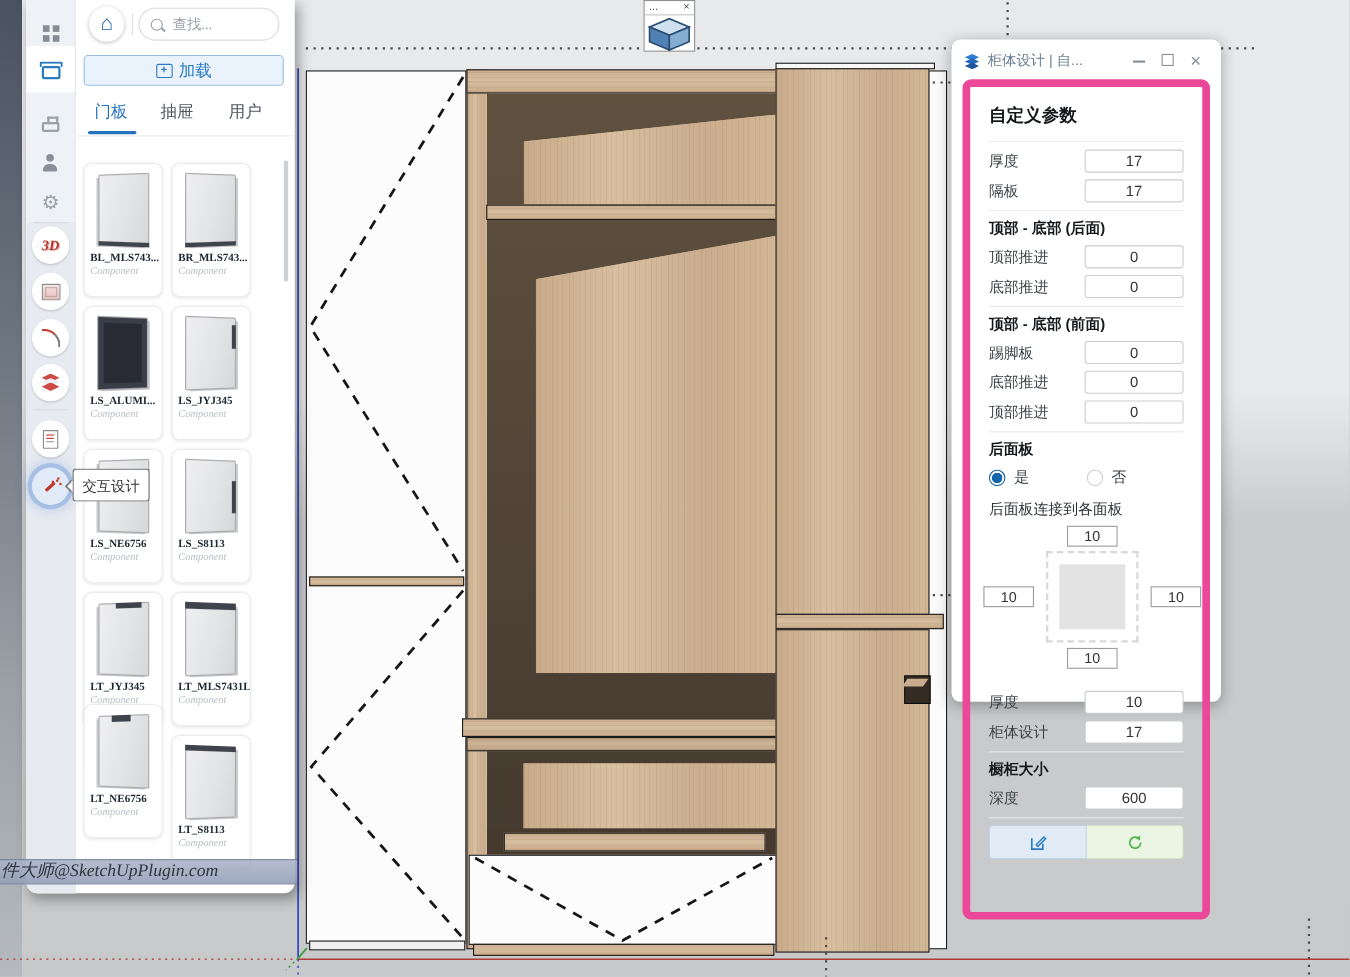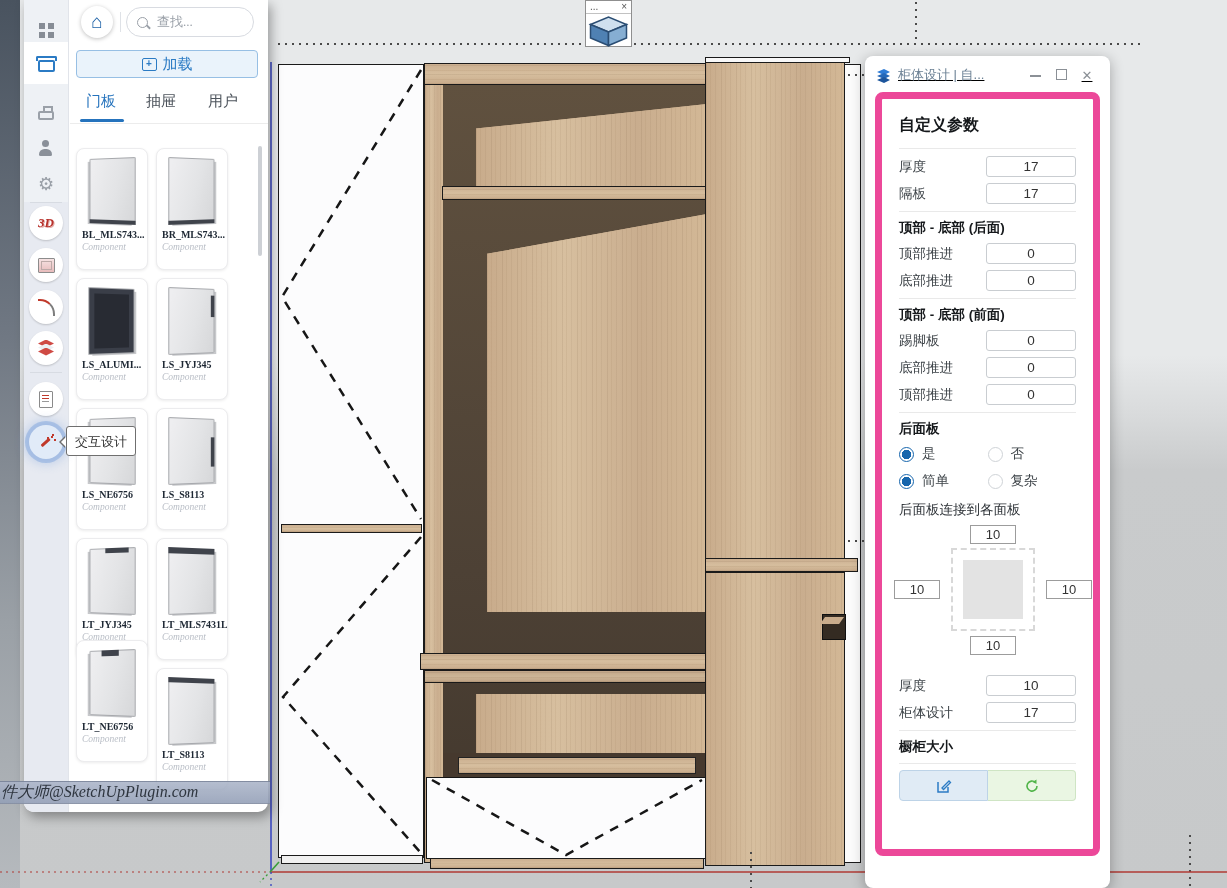--- a/index.html
+++ b/index.html
@@ -100,22 +100,22 @@
     transform:perspective(240px) rotateY(16deg);box-shadow:3px 2px 0 -1px #c7c8cb;}
   .thumb.mirror{transform:perspective(240px) rotateY(-16deg);box-shadow:-3px 2px 0 -1px #c7c8cb;}
   .thumb.dark-door{background:#282b33;box-shadow:inset 0 0 0 5px #3a3e48, 3px 2px 0 -1px #c7c8cb;}
   .acc{position:absolute;background:#3f434b;}
   #lscroll{position:absolute;left:234px;top:146px;width:4px;height:110px;background:#cdd0d5;border-radius:2px;}
   #tooltip{position:absolute;left:42px;top:426px;width:70px;height:30px;background:#fff;border:1.5px solid #6f6f6f;
     border-radius:3px;z-index:60;font-size:13px;color:#333;text-align:center;line-height:29px;box-sizing:border-box;}
   #tooltip::before{content:'';position:absolute;left:-8px;top:9px;border:6px solid transparent;border-right-color:#6f6f6f;border-left:none;}
   #tooltip::after{content:'';position:absolute;left:-6px;top:10px;border:5px solid transparent;border-right-color:#fff;border-left:none;}
   
-  #rpanel{left:865px;top:56px;width:245px;height:832px;background:#fff;border-radius:8px;z-index:30;
-    box-shadow:0 3px 14px rgba(0,0,0,.30);box-sizing:border-box;text-decoration:underline;}
+  #rpanel{left:865px;top:36px;width:245px;height:602px;background:#fff;border-radius:8px;z-index:30;
+    box-shadow:0 3px 14px rgba(0,0,0,.30);box-sizing:border-box;}
   #rtitle{height:30px;display:flex;align-items:center;padding:4px 10px 0 10px;}
   #rtitle .wtitle{font-size:13px;color:#6b8094;margin-left:6px;flex:1;white-space:nowrap;overflow:hidden;}
   .winbtn{color:#8b9096;font-size:13px;width:26px;text-align:center;cursor:pointer;}
   .winbtn .sq{display:inline-block;width:9px;height:9px;border:1.5px solid #8b9096;}
   .winbtn .mn{display:inline-block;width:11px;height:1.5px;background:#8b9096;vertical-align:middle;}
   #rcard{position:absolute;left:10px;top:36px;width:225px;height:764px;border:7px solid #ec4899;border-radius:8px;
     box-sizing:border-box;padding:10px 17px 8px 17px;overflow:hidden;}
   #rcard h1{font-size:16px;color:#15181b;margin:6px 0 12px 0;}
   .hr{height:1px;background:#e9e9e9;margin:5px 0;}
   .prow{display:flex;align-items:center;height:25px;margin:2px 0;}
@@ -409,30 +409,20 @@
     <div class="rrow">
       <span class="opt">
         <span class="radio sel"></span>
         <span class="rlabel">是</span>
       </span>
       <span class="opt">
         <span class="radio"></span>
         <span class="rlabel">否</span>
       </span>
     </div>
-    <div class="rrow">
-      <span class="opt">
-        <span class="radio sel"></span>
-        <span class="rlabel">简单</span>
-      </span>
-      <span class="opt">
-        <span class="radio"></span>
-        <span class="rlabel">复杂</span>
-      </span>
-    </div>
     <div class="plain">后面板连接到各面板</div>
 
     <div id="diagram">
       <input class="dinput" style="left: 71px; top: 2px;" value="10">
       <div id="dsq"></div>
       <div id="dsq-in"></div>
       <input class="dinput" style="left: -5px; top: 57px;" value="10">
       <input class="dinput" style="left: 147px; top: 57px;" value="10">
       <input class="dinput" style="left: 71px; top: 113px;" value="10">
     </div>
@@ -441,20 +431,24 @@
       <span class="plabel">厚度</span>
       <input value="10" style="">
     </div>
     <div class="prow">
       <span class="plabel">柜体设计</span>
       <input value="17" style="">
     </div>
 
     <div class="hr"></div>
     <div class="sect">橱柜大小</div>
+    <div class="prow">
+      <span class="plabel">深度</span>
+      <input value="600" style="">
+    </div>
 
     <div class="hr"></div>
     <div id="btnrow">
       <div id="btn-edit">
         <svg width="16" height="16" viewBox="0 0 16 16">
           <path d="M2 4 L2 14 L12 14 L12 9" fill="none" stroke="#2b7bc4" stroke-width="1.5"></path>
           <path d="M6 10 L13 3 L14.5 4.5 L7.5 11.5 Z" fill="none" stroke="#2b7bc4" stroke-width="1.3"></path>
         </svg>
       </div>
       <div id="btn-refresh">

